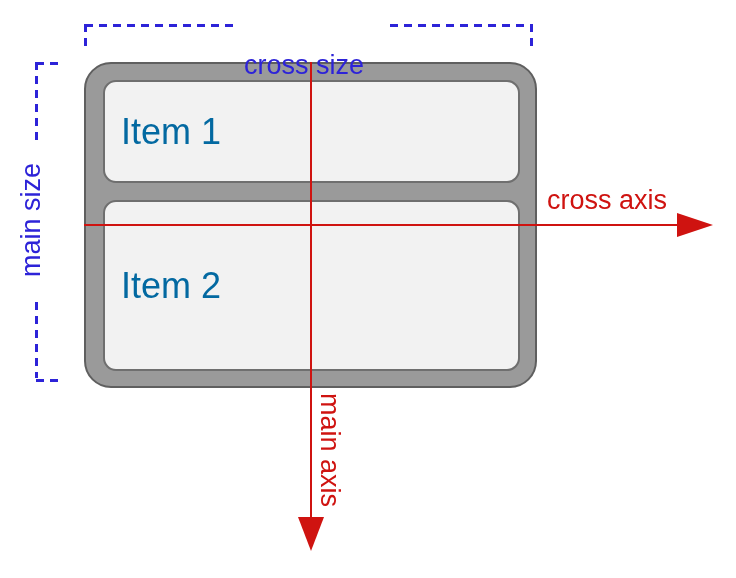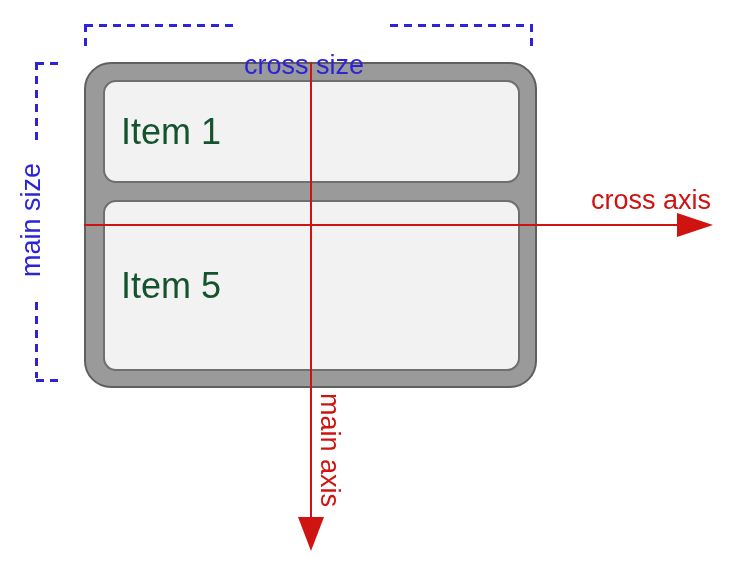--- a/index.html
+++ b/index.html
@@ -18,21 +18,21 @@
     border-radius:27px;
     z-index:1;
   }
   .flex-item{
     left:103px;width:417px;
     background:var(--item_fill);
     border:2px solid var(--item_stroke);
     border-radius:13px;
     display:flex;align-items:center;
     padding-left:16px;
-    font-size:36px;color:#14532d;
+    font-size:36px;color:#0369a1;
     z-index:2;
   }
   .item-1{top:80px;height:103px;}
   .item-2{top:200px;height:171px;}
 
   
   .hdash{
     height:3px;
     background:repeating-linear-gradient(to right, var(--size_blue) 0 8px, transparent 8px 14px);
     z-index:3;
@@ -49,21 +49,21 @@
   .main-size-tick-top   {left:36px; top:62px; width:28px;}
   .main-size-seg-upper  {left:35px; top:62px; height:82px;}
   .main-size-seg-lower  {left:35px; top:302px;height:76px;}
   .main-size-tick-bottom{left:36px; top:379px;width:28px;}
 
   
   .label{font-size:27px;line-height:32px;white-space:nowrap;z-index:6;}
   .blue-label{color:var(--size_blue);}
   .red-label{color:var(--axis_red);}
   .cross-size-label{left:238px;top:5px;width:132px;text-align:center;margin-top:44px;}
-  .cross-axis-label{left:547px;top:184px;margin-left:44px;}
+  .cross-axis-label{left:547px;top:184px;}
   .main-size-label{
     left:-39px;top:204px;width:140px;text-align:center;
     transform:rotate(-90deg);
   }
   .main-axis-label{
     left:260px;top:434px;width:140px;text-align:center;
     transform:rotate(90deg);
   }
 
   
@@ -86,21 +86,21 @@
 </style>
 </head>
 <body>
 
 <div class="abs flex-container"></div>
 
 <div class="abs flex-item item-1">
   <span>Item 1</span>
 </div>
 <div class="abs flex-item item-2">
-  <span>Item 5</span>
+  <span>Item 2</span>
 </div>
 
 <div class="abs hdash cross-size-seg-left"></div>
 <div class="abs hdash cross-size-seg-right"></div>
 <div class="abs vdash cross-size-tick-left"></div>
 <div class="abs vdash cross-size-tick-right"></div>
 <div class="abs label blue-label cross-size-label">cross size</div>
 
 <div class="abs hdash main-size-tick-top"></div>
 <div class="abs vdash main-size-seg-upper"></div>

